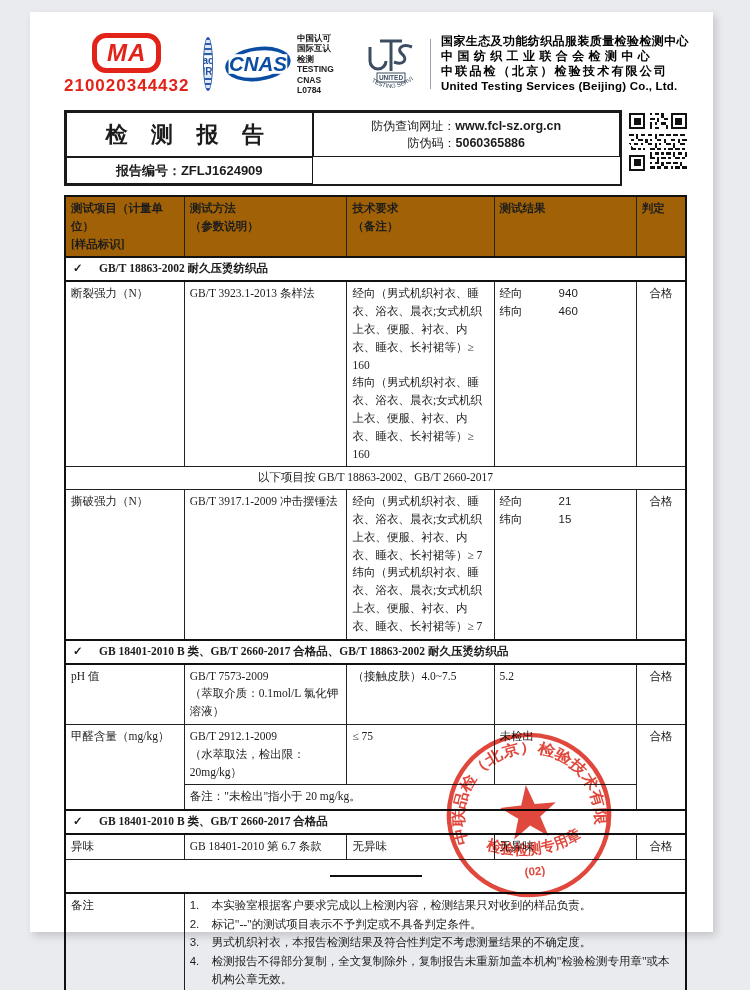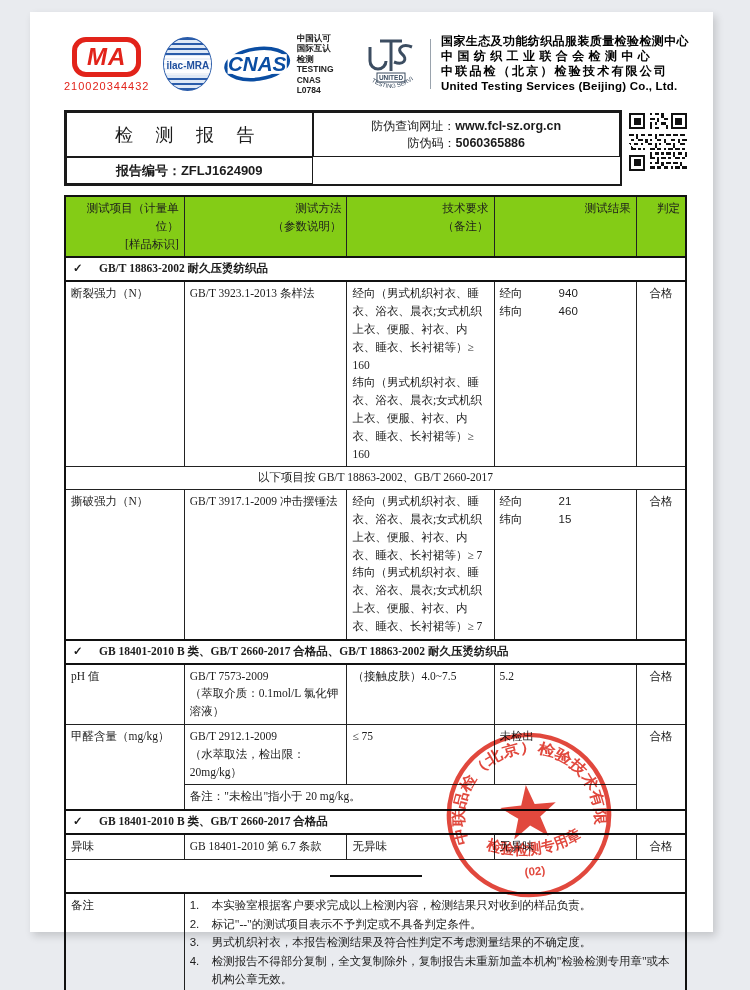--- a/index.html
+++ b/index.html
@@ -10,53 +10,53 @@
   }
   .doc{
     position:absolute;left:30px;top:12px;width:683px;height:920px;background:#ffffff;
     box-shadow:3px 4px 8px rgba(0,0,0,.16);
   }
   
   .logo-band{display:flex;align-items:center;margin:20px 24px 0 34px;height:64px;}
   .cma{display:flex;flex-direction:column;align-items:center;color:#e2231a;margin-right:14px;}
   .cma-box{border:5px solid #e2231a;border-radius:14px;padding:0 10px;font-weight:bold;font-size:24px;
     font-style:italic;line-height:30px;letter-spacing:1px;}
-  .cma-num{font-weight:normal;font-size:11px;letter-spacing:1px;margin-top:3px;}
+  .cma-num{font-weight:bold;font-size:17px;letter-spacing:1px;margin-top:3px;}
   .ilac{width:52px;height:52px;border-radius:50%;margin-right:12px;position:relative;overflow:hidden;
     background:repeating-linear-gradient(0deg,#2a5caa 0 2px,#dfe9f6 2px 5px);border:1px solid #2a5caa;}
   .ilac-band{position:absolute;left:0;right:0;top:18px;height:19px;background:rgba(255,255,255,.92);
     display:flex;align-items:center;justify-content:center;color:#1f4f9e;font-weight:bold;font-size:10px;}
   .cnas{display:flex;align-items:center;margin-right:18px;}
   .cnas svg{display:block;}
   .cnas-cap{font-size:8.5px;line-height:10.5px;color:#222;font-weight:bold;margin-left:6px;}
   .right-head{display:flex;align-items:center;margin-left:auto;}
   .uts svg{display:block;}
   .head-divider{width:1px;height:50px;background:#9aa3ad;margin:0 10px 0 8px;}
   .company{font-size:12px;line-height:15px;color:#000000;white-space:nowrap;}
   .company .l1{font-weight:bold;letter-spacing:.4px;}
   .company .l2{font-weight:bold;letter-spacing:4.4px;}
   .company .l3{font-weight:bold;letter-spacing:2.2px;}
   .company .l4{font-weight:bold;font-size:11.5px;letter-spacing:.2px;}
   
   .title-row{display:flex;margin:14px 26px 0 34px;align-items:stretch;}
   .title-table{flex:1;border:2px solid #1a1a1a;display:grid;grid-template-columns:44.5% 55.5%;}
   .tcell{border:1px solid #1a1a1a;display:flex;flex-direction:column;justify-content:center;align-items:center;}
-  .report-title{font-size:18px;font-weight:normal;letter-spacing:9px;font-family:"Liberation Serif","DejaVu Serif",serif;}
+  .report-title{font-size:22px;font-weight:bold;letter-spacing:9px;font-family:"Liberation Serif","DejaVu Serif",serif;}
   .antifake{font-size:12px;line-height:17px;text-align:center;justify-content:center;}
   .antifake b{font-size:12.5px;}
   .report-no{font-weight:bold;font-size:13px;font-family:"Liberation Serif","DejaVu Serif",serif;}
   .page-info{font-size:12.5px;font-family:"Liberation Serif","DejaVu Serif",serif;}
   .r1{height:43px;} .r2{height:25px;}
   .qr{width:58px;height:64px;margin-left:7px;display:flex;align-items:center;}
   
   table.main{border-collapse:collapse;margin:9px 26px 0 34px;width:623px;table-layout:fixed;
     font-size:11.5px;font-family:"Liberation Serif","DejaVu Serif",serif;}
   table.main td{border:1px solid #222;vertical-align:top;padding:3px 5px;line-height:1.55;}
   table.main{border:2px solid #111;}
-  td.hd{background:#84cc16;text-align:right;font-weight:normal;vertical-align:middle;line-height:1.4;}
+  td.hd{background:#a16207;text-align:left;font-weight:bold;vertical-align:middle;line-height:1.4;}
   tr.sec td{border-top:2px solid #111;border-bottom:2px solid #111;font-weight:bold;padding:2px 5px;}
   tr.sec .chk{display:inline-block;width:26px;padding-left:2px;font-weight:bold;}
   tr.mid td{text-align:center;padding:2px 4px;}
   .prewrap{white-space:pre-line;}
   .res-line{display:flex;}
   .res-line .dir{width:45%;}
   .res-line .val{font-family:"Liberation Sans","DejaVu Sans",sans-serif;}
   td.verdict{text-align:center;}
   tr.remarks-row td{border-top:2px solid #111;}
   .remark-item{display:flex;margin:0 0 1px 0;}

